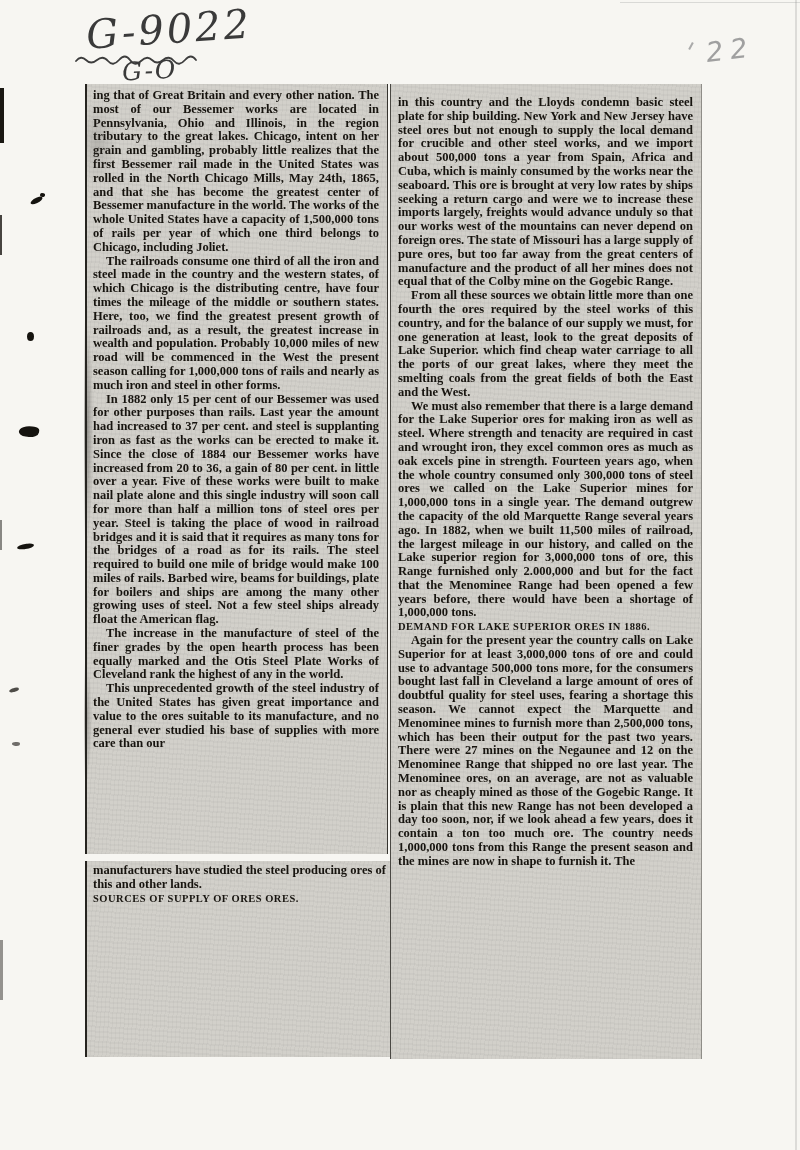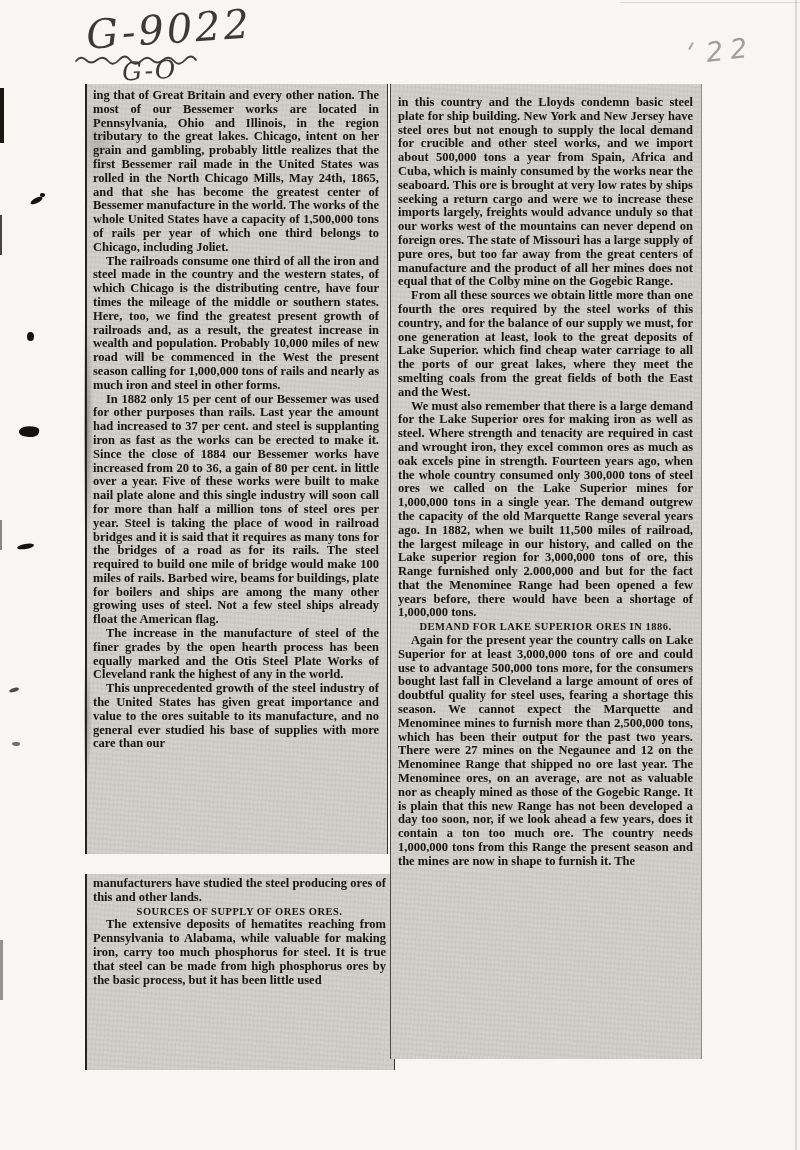--- a/index.html
+++ b/index.html
@@ -36,27 +36,27 @@
     font-weight:bold;
     font-size:12.5px;
     line-height:13.8px;
     text-align:justify;
   }
   .c1a{left:85px;top:84px;width:303px;height:770px;
        border-left:2px solid #262420;border-right:1px solid #35332e;
        padding:5px 8px 0 6px;}
   .c1b{left:85px;top:861px;width:310px;height:196px;
        border-left:2px solid #262420;border-right:1px solid #35332e;
-       padding:3px 8px 0 6px;margin-top:13px;}
+       padding:3px 8px 0 6px;}
   .c2 {left:390px;top:84px;width:312px;height:975px;
        border-left:1px solid #4a4843;border-right:1px solid #8f8d88;
        padding:12px 8px 0 7px;}
   .clip p{margin:0;}
   .ind{text-indent:13px;}
-  .heading{text-align:center;font-size:10.5px;letter-spacing:.5px;margin:3px 0 2px;text-indent:0;}
+  .heading{text-align:left;font-size:10.5px;letter-spacing:.5px;margin:3px 0 2px;text-indent:0;}
 
   
   .stain{position:absolute;pointer-events:none;}
   .stain-a{left:84px;top:280px;width:16px;height:300px;
            background:radial-gradient(ellipse 10px 150px at 2px 50%, rgba(35,33,30,.40), rgba(0,0,0,0) 75%);}
   .stain-b{left:84px;top:640px;width:14px;height:160px;
            background:radial-gradient(ellipse 8px 80px at 2px 50%, rgba(35,33,30,.30), rgba(0,0,0,0) 75%);}
   .stain-c{left:85px;top:95px;width:60px;height:120px;
            background:radial-gradient(ellipse 30px 60px at 20% 40%, rgba(60,58,55,.18), rgba(0,0,0,0) 70%);}
 
@@ -107,21 +107,20 @@
   <p>ing that of Great Britain and every other nation. The most of our Bessemer works are located in Pennsylvania, Ohio and Illinois, in the region tributary to the great lakes. Chicago, intent on her grain and gambling, probably little realizes that the first Bessemer rail made in the United States was rolled in the North Chicago Mills, May 24th, 1865, and that she has become the greatest center of Bessemer manufacture in the world. The works of the whole United States have a capacity of 1,500,000 tons of rails per year of which one third belongs to Chicago, including Joliet.</p>
   <p class="ind">The railroads consume one third of all the iron and steel made in the country and the western states, of which Chicago is the distributing centre, have four times the mileage of the middle or southern states. Here, too, we find the greatest present growth of railroads and, as a result, the greatest increase in wealth and population. Probably 10,000 miles of new road will be commenced in the West the present season calling for 1,000,000 tons of rails and nearly as much iron and steel in other forms.</p>
   <p class="ind">In 1882 only 15 per cent of our Bessemer was used for other purposes than rails. Last year the amount had increased to 37 per cent. and steel is supplanting iron as fast as the works can be erected to make it. Since the close of 1884 our Bessemer works have increased from 20 to 36, a gain of 80 per cent. in little over a year. Five of these works were built to make nail plate alone and this single industry will soon call for more than half a million tons of steel ores per year. Steel is taking the place of wood in railroad bridges and it is said that it requires as many tons for the bridges of a road as for its rails. The steel required to build one mile of bridge would make 100 miles of rails. Barbed wire, beams for buildings, plate for boilers and ships are among the many other growing uses of steel. Not a few steel ships already float the American flag.</p>
   <p class="ind">The increase in the manufacture of steel of the finer grades by the open hearth process has been equally marked and the Otis Steel Plate Works of Cleveland rank the highest of any in the world.</p>
   <p class="ind">This unprecedented growth of the steel industry of the United States has given great importance and value to the ores suitable to its manufacture, and no general ever studied his base of supplies with more care than our</p>
 </div>
 
 <div class="clip c1b">
   <p>manufacturers have studied the steel producing ores of this and other lands.</p>
   <p class="heading">SOURCES OF SUPPLY OF ORES ORES.</p>
-  <p class="ind">The extensive deposits of hematites reaching from Pennsylvania to Alabama, while valuable for making iron, carry too much phosphorus for steel. It is true that steel can be made from high phosphorus ores by the basic process, but it has been little used</p>
 </div>
 
 <div class="clip c2">
   <p>in this country and the Lloyds condemn basic steel plate for ship building. New York and New Jersey have steel ores but not enough to supply the local demand for crucible and other steel works, and we import about 500,000 tons a year from Spain, Africa and Cuba, which is mainly consumed by the works near the seaboard. This ore is brought at very low rates by ships seeking a return cargo and were we to increase these imports largely, freights would advance unduly so that our works west of the mountains can never depend on foreign ores. The state of Missouri has a large supply of pure ores, but too far away from the great centers of manufacture and the product of all her mines does not equal that of the Colby mine on the Gogebic Range.</p>
   <p class="ind">From all these sources we obtain little more than one fourth the ores required by the steel works of this country, and for the balance of our supply we must, for one generation at least, look to the great deposits of Lake Superior. which find cheap water carriage to all the ports of our great lakes, where they meet the smelting coals from the great fields of both the East and the West.</p>
   <p class="ind">We must also remember that there is a large demand for the Lake Superior ores for making iron as well as steel. Where strength and tenacity are required in cast and wrought iron, they excel common ores as much as oak excels pine in strength. Fourteen years ago, when the whole country consumed only 300,000 tons of steel ores we called on the Lake Superior mines for 1,000,000 tons in a single year. The demand outgrew the capacity of the old Marquette Range several years ago. In 1882, when we built 11,500 miles of railroad, the largest mileage in our history, and called on the Lake superior region for 3,000,000 tons of ore, this Range furnished only 2.000,000 and but for the fact that the Menominee Range had been opened a few years before, there would have been a shortage of 1,000,000 tons.</p>
   <p class="heading">DEMAND FOR LAKE SUPERIOR ORES IN 1886.</p>
   <p class="ind">Again for the present year the country calls on Lake Superior for at least 3,000,000 tons of ore and could use to advantage 500,000 tons more, for the consumers bought last fall in Cleveland a large amount of ores of doubtful quality for steel uses, fearing a shortage this season. We cannot expect the Marquette and Menominee mines to furnish more than 2,500,000 tons, which has been their output for the past two years. There were 27 mines on the Negaunee and 12 on the Menominee Range that shipped no ore last year. The Menominee ores, on an average, are not as valuable nor as cheaply mined as those of the Gogebic Range. It is plain that this new Range has not been developed a day too soon, nor, if we look ahead a few years, does it contain a ton too much ore. The country needs 1,000,000 tons from this Range the present season and the mines are now in shape to furnish it. The</p>
 </div>
 

